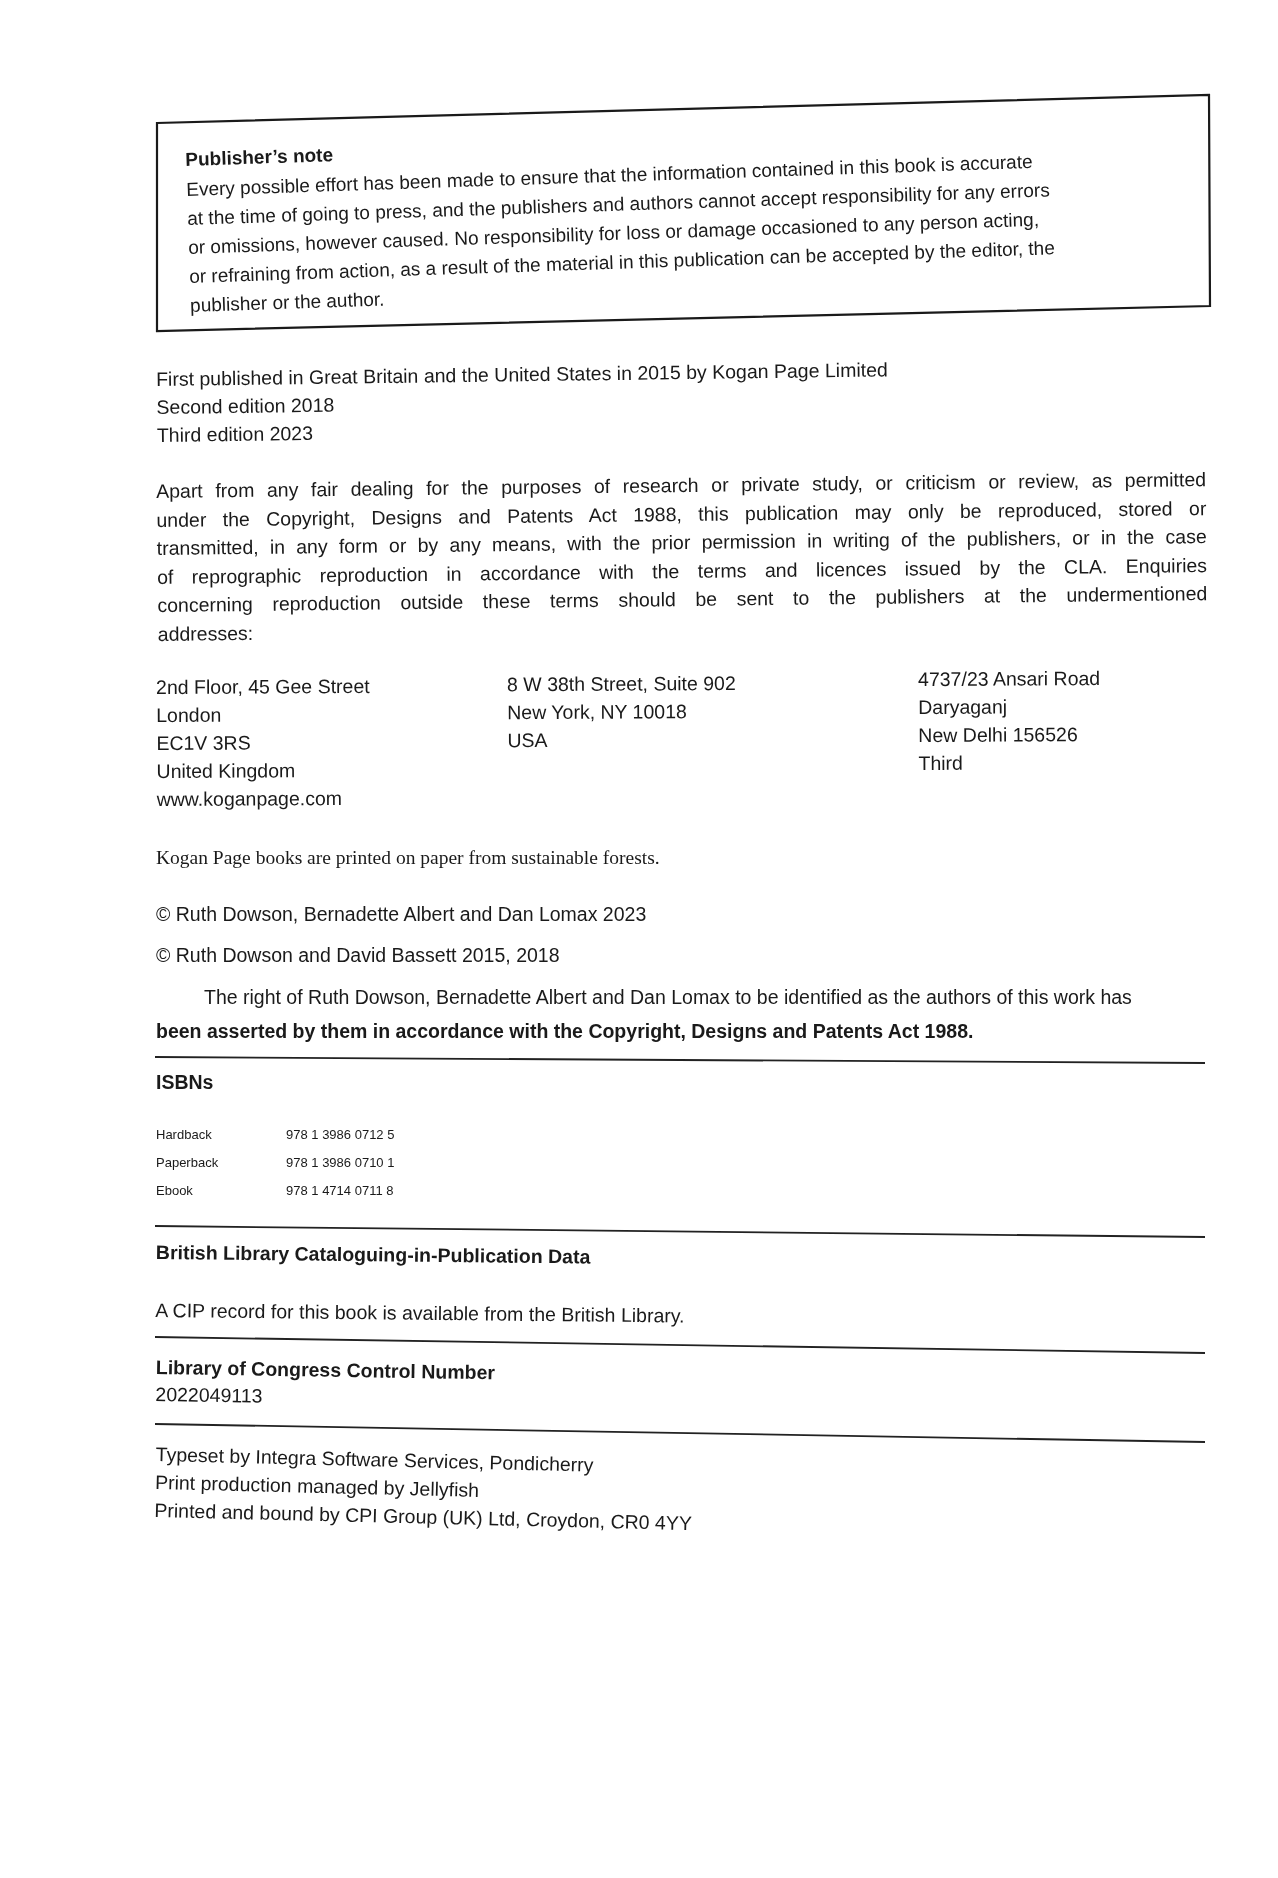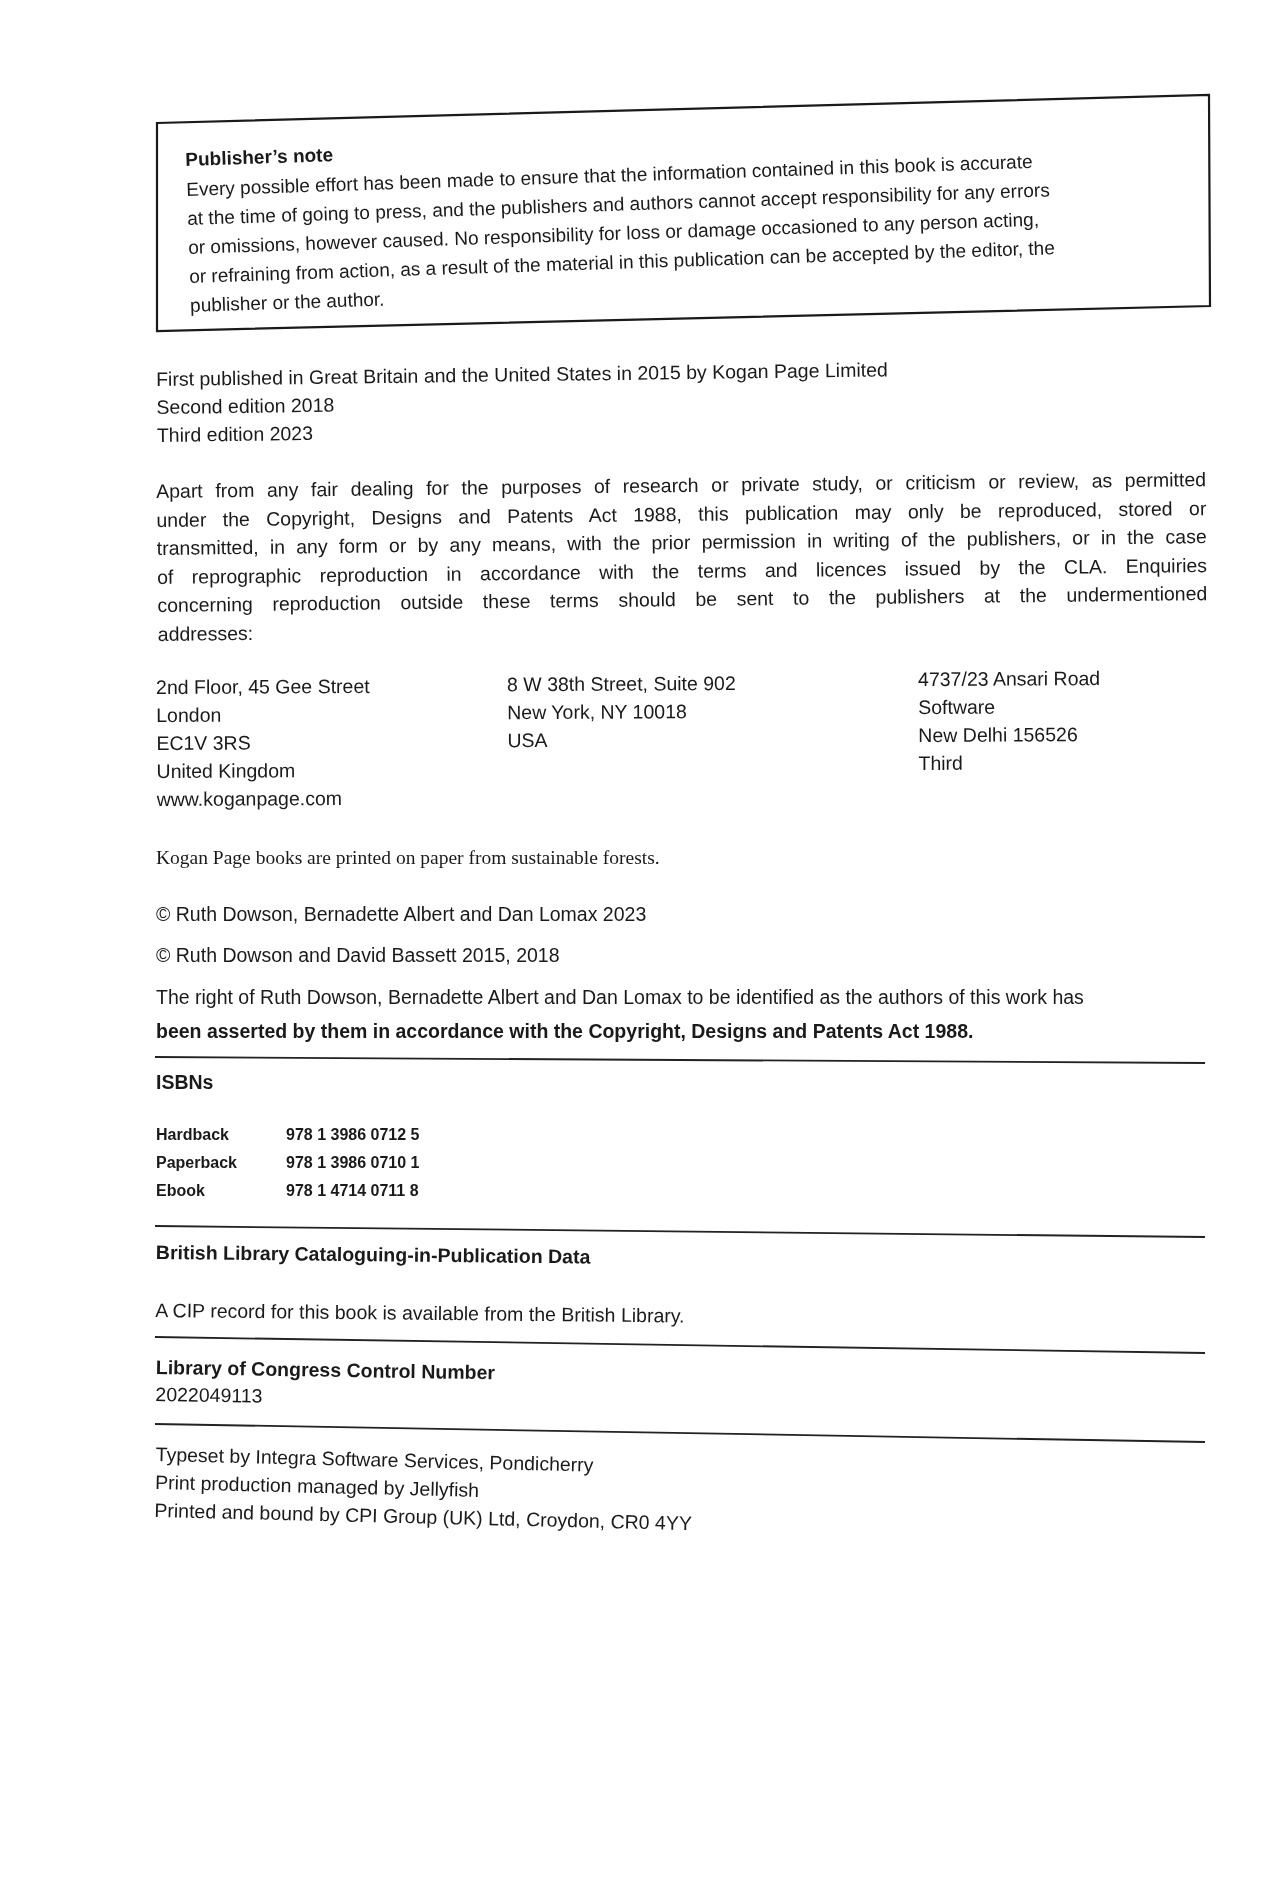--- a/index.html
+++ b/index.html
@@ -5,21 +5,21 @@
   html, body { margin: 0; padding: 0; background: #ffffff; }
   body { width: 1278px; height: 1878px; position: relative; overflow: hidden;
          font-family: "Liberation Sans", "DejaVu Sans", sans-serif; color: #1a1a1a; }
   .ln { position: absolute; left: 0; white-space: nowrap; font-size: 19.5px; line-height: 1; }
   .bold { font-weight: bold; }
   .blk { position: absolute; transform-origin: 0 0; }
   .just { display: block; width: 1050px; text-align: justify; text-align-last: justify; white-space: normal; }
   svg.frame { position: absolute; left: 0; top: 0; }
   .col { position: absolute; }
   .col .ln { position: static; display: block; height: 28px; line-height: 28px; }
-  .isbn-row { display: block; height: 28px; line-height: 28px; white-space: nowrap; font-size: 16px; font-weight: bold; }
+  .isbn-row { display: block; height: 28px; line-height: 28px; white-space: nowrap; font-size: 13px; }
   .isbn-row .fmt { display: inline-block; width: 130px; }
 </style>
 </head>
 <body>
 
 <svg class="frame" width="1278" height="1878">
   <polygon points="157,123 1209,95 1210,306 157,331" fill="none" stroke="#1a1a1a" stroke-width="2.2"></polygon>
   <line x1="155" y1="1057" x2="1205" y2="1063" stroke="#222" stroke-width="1.8"></line>
   <line x1="155" y1="1226" x2="1205" y2="1237" stroke="#222" stroke-width="1.8"></line>
   <line x1="155" y1="1337" x2="1205" y2="1353" stroke="#222" stroke-width="1.8"></line>
@@ -58,34 +58,34 @@
     <span class="ln">United Kingdom</span>
     <span class="ln">www.koganpage.com</span>
   </div>
   <div class="col" style="left:351px; top:-1px;">
     <span class="ln">8 W 38th Street, Suite 902</span>
     <span class="ln">New York, NY 10018</span>
     <span class="ln">USA</span>
   </div>
   <div class="col" style="left:739px; top:-4px;margin-left:23px;">
     <span class="ln">4737/23 Ansari Road</span>
-    <span class="ln">Software</span>
+    <span class="ln">Daryaganj</span>
     <span class="ln">New Delhi 156526</span>
     <span class="ln">Third</span>
   </div>
 </div>
 
 <div class="blk" style="left:156px; top:848px;">
   <div class="ln" style="top:0px;font-family:Liberation Serif, serif;">Kogan Page books are printed on paper from sustainable forests.</div>
   <div class="ln" style="top:57px;">© Ruth Dowson, Bernadette Albert and Dan Lomax 2023</div>
   <div class="ln" style="top:98px;">© Ruth Dowson and David Bassett 2015, 2018</div>
 </div>
 
 <div class="blk" style="left:156px; top:988px;">
-  <div class="ln" style="top:0px;">The right of Ruth Dowson, Bernadette Albert and Dan Lomax to be identified as the authors of this work has</div>
+  <div class="ln" style="top:0px;margin-left:48px;">The right of Ruth Dowson, Bernadette Albert and Dan Lomax to be identified as the authors of this work has</div>
   <div class="ln" style="top:34px;font-weight:bold;">been asserted by them in accordance with the Copyright, Designs and Patents Act 1988.</div>
 </div>
 
 <div class="blk" style="left:156px; top:1073px;">
   <div class="ln bold" style="top:0px;">ISBNs</div>
   <div style="position:absolute; left:0; top:48px;">
     <div class="isbn-row">
       <span class="fmt">Hardback</span><span>978 1 3986 0712 5</span>
     </div>
     <div class="isbn-row">

